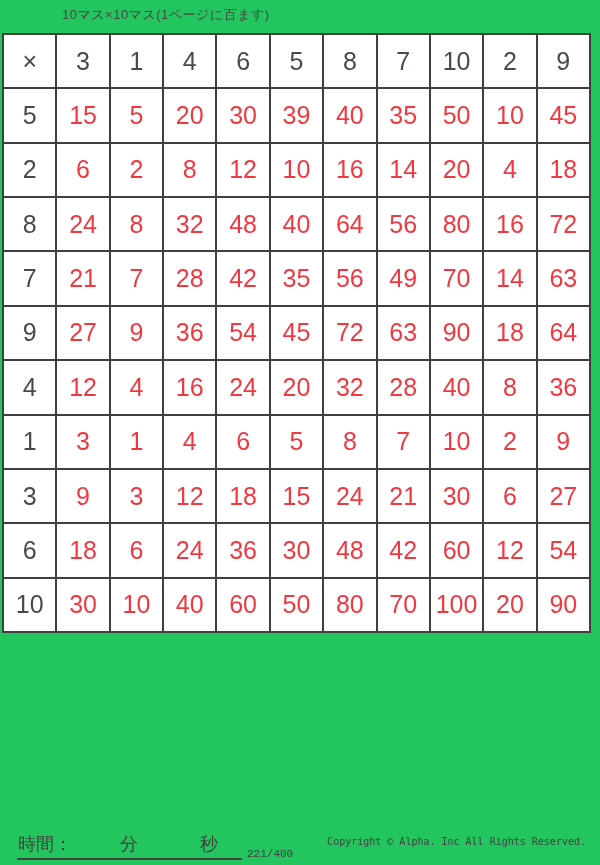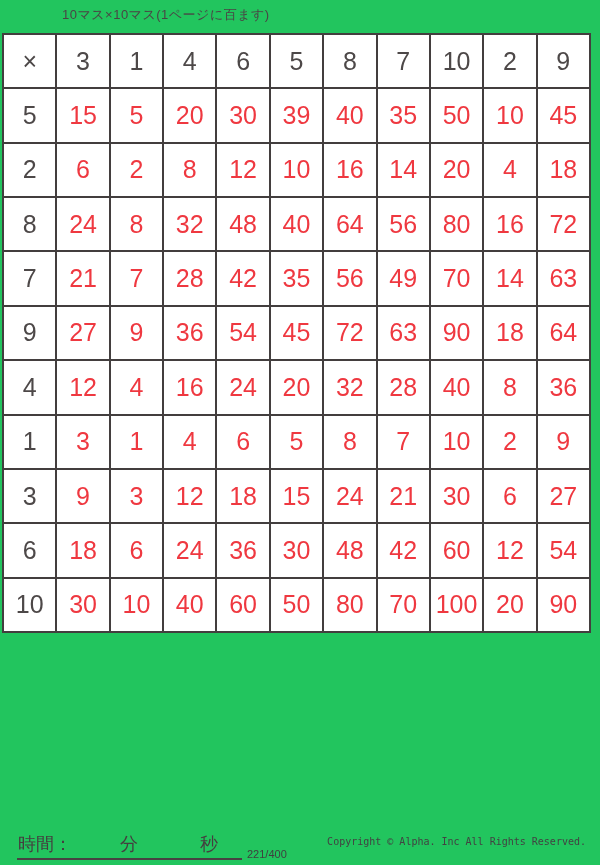--- a/index.html
+++ b/index.html
@@ -50,21 +50,21 @@
     align-items: flex-end;
     padding-bottom: 2px;
   }
   .time-block .t-label { margin-left: 1px; }
   .time-block .m-label { margin-left: 48px; }
   .time-block .s-label { margin-left: 62px; }
 
   .page-count {
     position: absolute;
     left: 247px; top: 848px;
-    font-family: Liberation Sans, sans-serif;
+    font-family: Liberation Mono, monospace;
     font-size: 11px;
     color: #3f3f3f;
     letter-spacing: 0px;
   }
 
   .copyright {
     position: absolute;
     right: 14px; top: 836px;
     text-align: right;
     font-family: "DejaVu Sans Mono", monospace;

